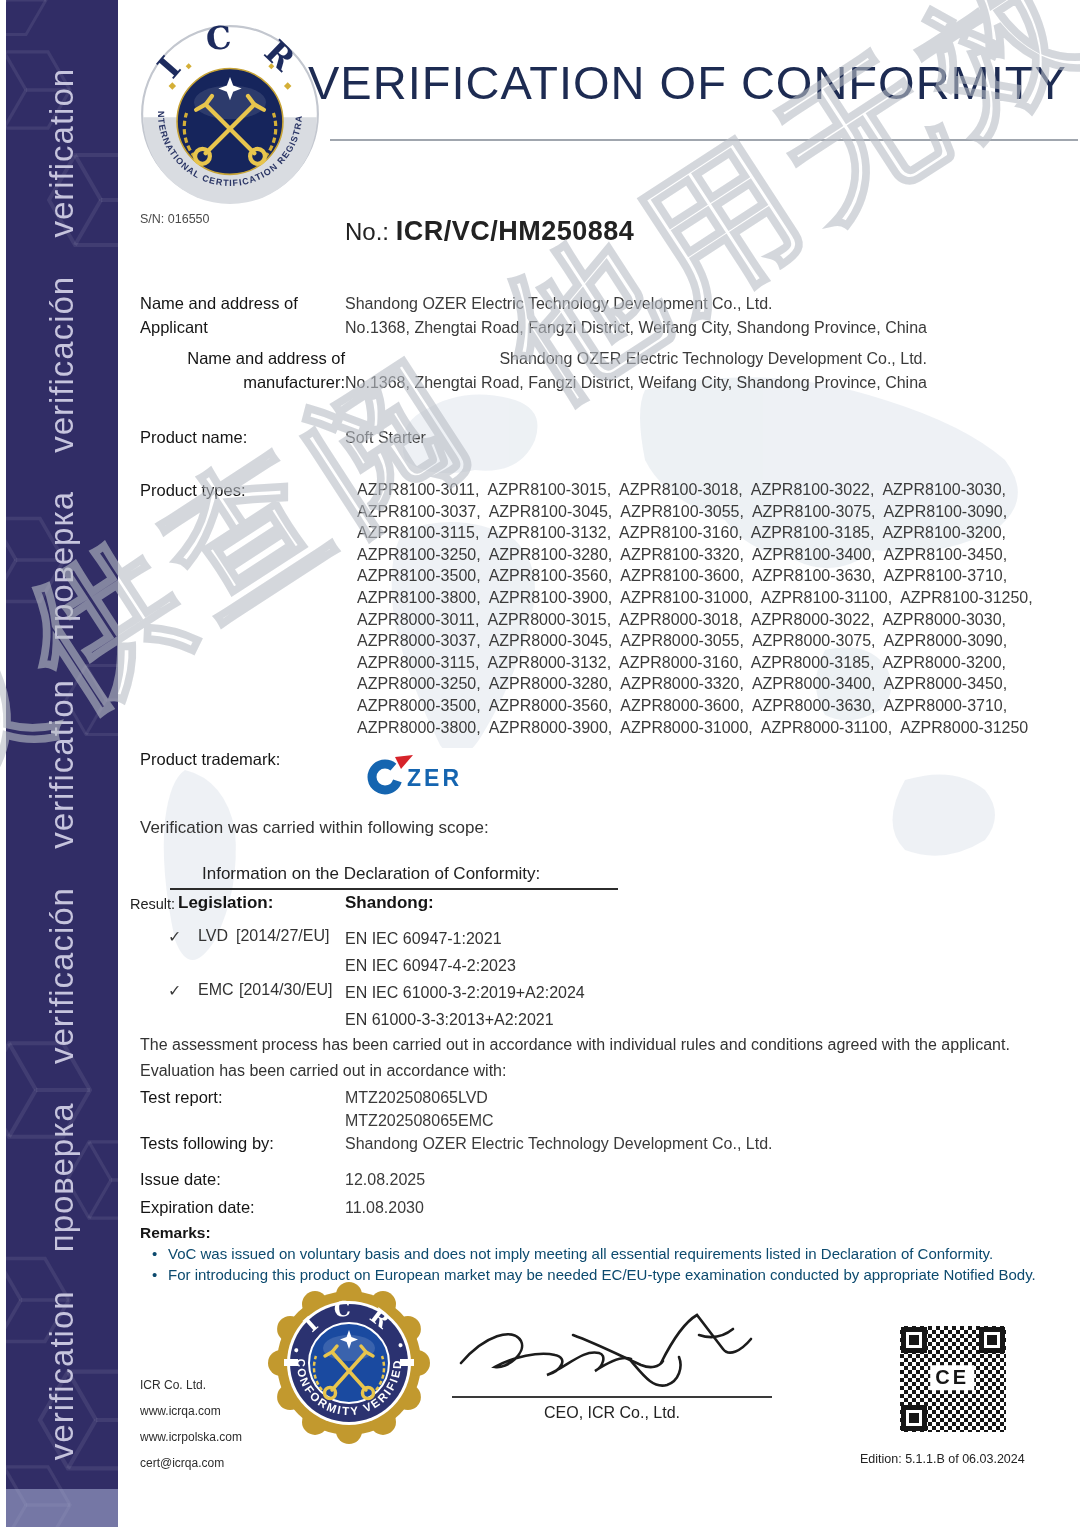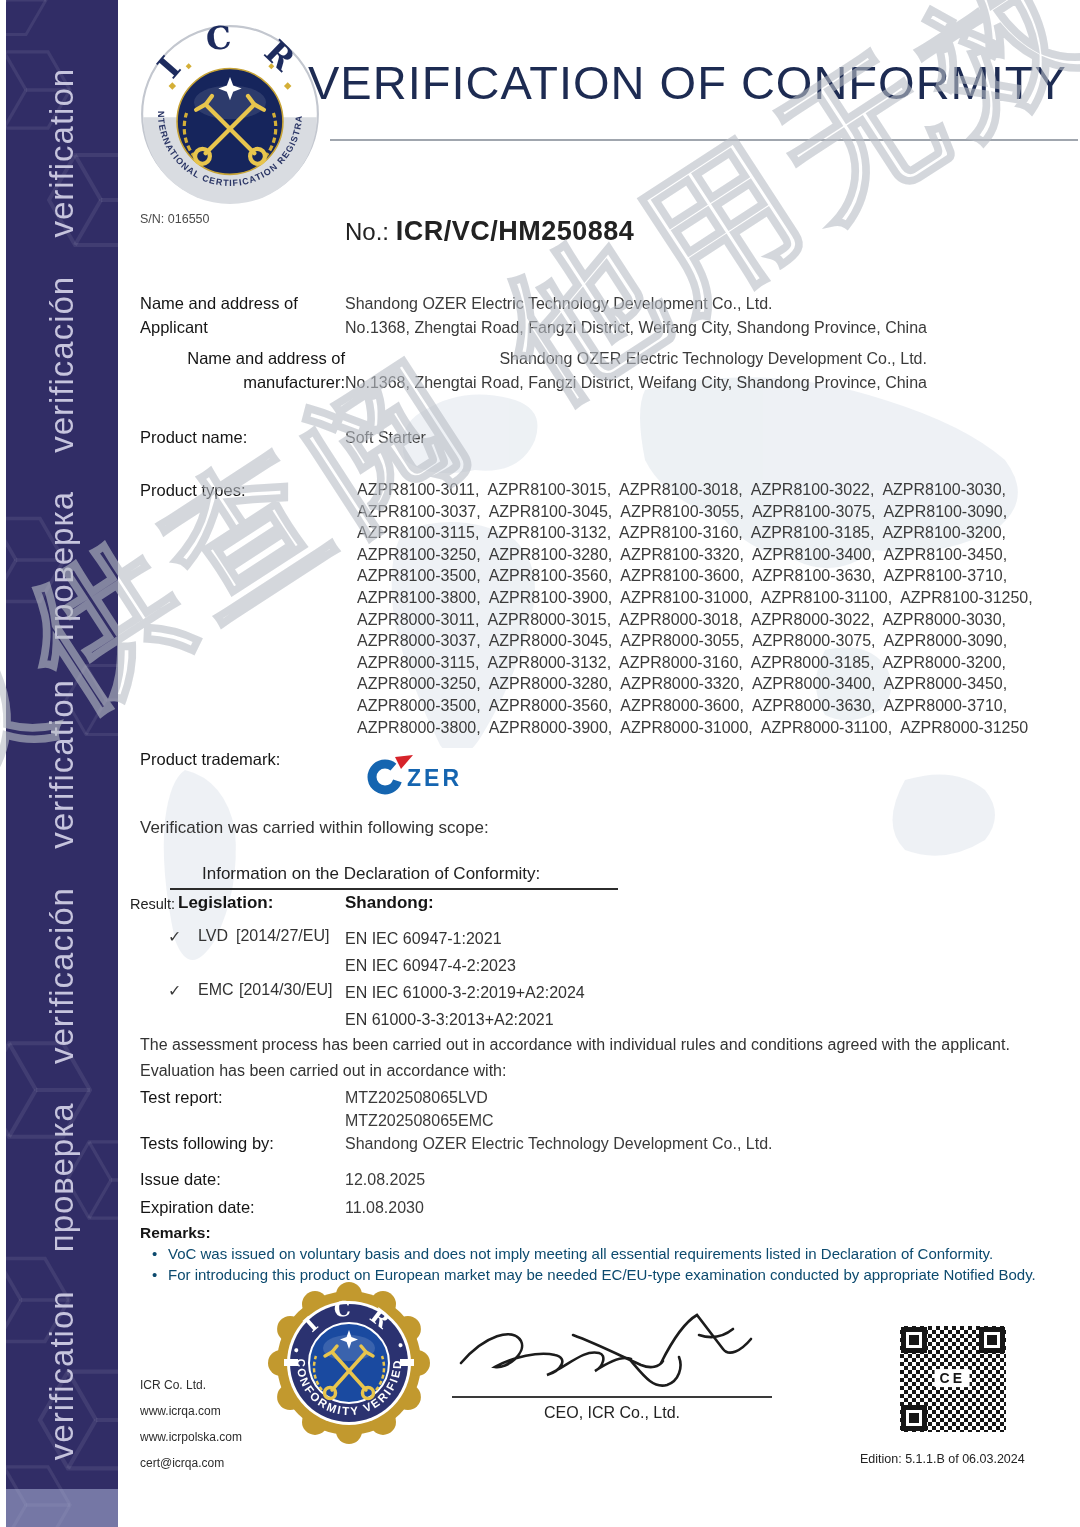--- a/index.html
+++ b/index.html
@@ -76,21 +76,21 @@
         background:
           conic-gradient(#161616 0 25%, #fff 0 50%, #161616 0 75%, #fff 0);
         background-size:8px 8px; }
   .qr .finder { position:absolute; width:26px; height:26px; border:5px solid #161616;
                 background:#fff; }
   .qr .finder::after { content:""; position:absolute; left:3px; top:3px;
                        width:10px; height:10px; background:#161616; }
   .qr .f-tl { left:1px; top:1px; } .qr .f-tr { right:1px; top:1px; }
   .qr .f-bl { left:1px; bottom:1px; }
   .qr .ce { position:absolute; left:50%; top:50%; transform:translate(-52%,-55%);
-            background:#fff; padding:1px 5px; font-size:14px; font-weight:700;
+            background:#fff; padding:1px 5px; font-size:20px; font-weight:700;
             color:#161616; letter-spacing:3px; }
   .edition { left:860px; top:1452px; font-size:12.5px; color:#222; }
 </style>
 </head>
 <body>
 
 <div class="page">
 
   <div class="band">
     <svg width="112" height="1527">

